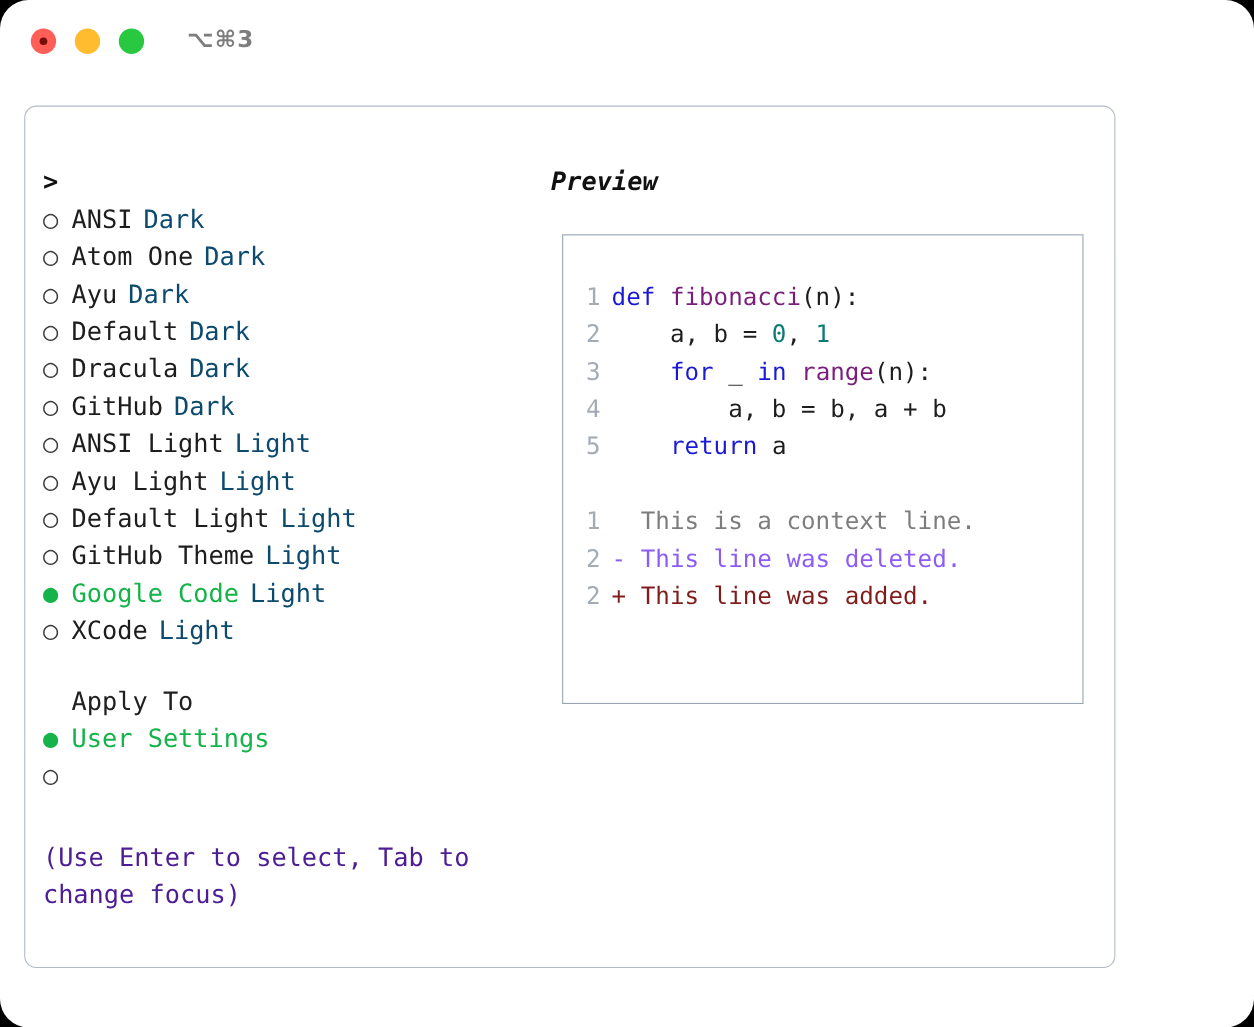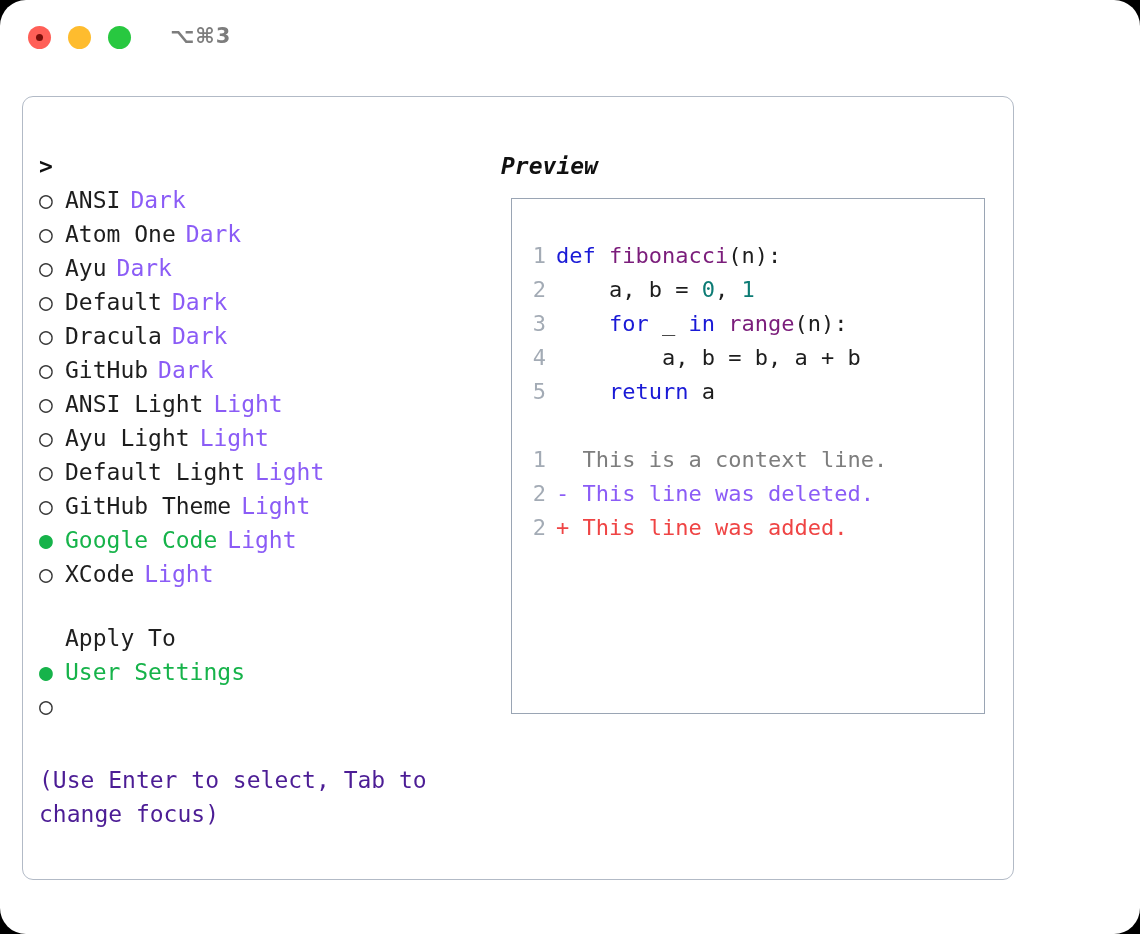--- a/index.html
+++ b/index.html
@@ -112,21 +112,21 @@
   }
   .section-head {
     font-weight: 700;
     color: #111111;
   }
   .section-head .marker { color: #111111; font-weight: 700; }
   .section-head.plain .marker { color: transparent; }
   .section-head.plain { font-weight: 400; color: #202020; }
 
   .opt-label { color: #1d1d1d; }
-  .opt-badge { color: #8b5cf6; margin-left: 10px; }
+  .opt-badge { color: #0c4a6e; margin-left: 10px; }
 
   .row.selected .marker { color: #16b34a; }
   .row.selected .opt-label { color: #16b34a; text-align: right; }
   .row.unselected .marker { color: #3c3c3c; }
   .spacer-md { height: 30px; }
 
   .hint {
     position: absolute;
     left: 16px;
     top: 666px;
@@ -146,23 +146,23 @@
   .preview-title {
     font-size: 23px;
     font-weight: 700;
     color: #111111;
     line-height: 34px;
     font-style: italic;
   }
   .preview-box {
     position: absolute;
     left: 10px;
-    top: 49px;
+    top: 64px;
     width: 474px;
-    height: 516px;
+    height: 427px;
     border: 1.8px solid #9aa5b4;
     box-sizing: border-box;
     background: #ffffff;
   }
   .code {
     position: absolute;
     left: 12px;
     top: 40px;
     font-size: 22px;
     line-height: 34px;
@@ -174,21 +174,21 @@
     text-align: right;
     color: #a3abb5;
     margin-right: 10px;
   }
   .kw   { color: #1a1ad6; }
   .fn   { color: #7b1d7b; }
   .num  { color: #0c7b74; }
   .plain-code { color: #1d1d1d; }
   .ctx  { color: #7d7d7d; }
   .del  { color: #8b5cf6; }
-  .add  { color: #ef4444; }
+  .add  { color: #7f1d1d; }
   .blank-line { height: 34px; }
 </style>
 </head>
 <body>
 
 <div class="window">
 
   <div class="titlebar">
     <div class="lights">
       <div class="light red"></div>

